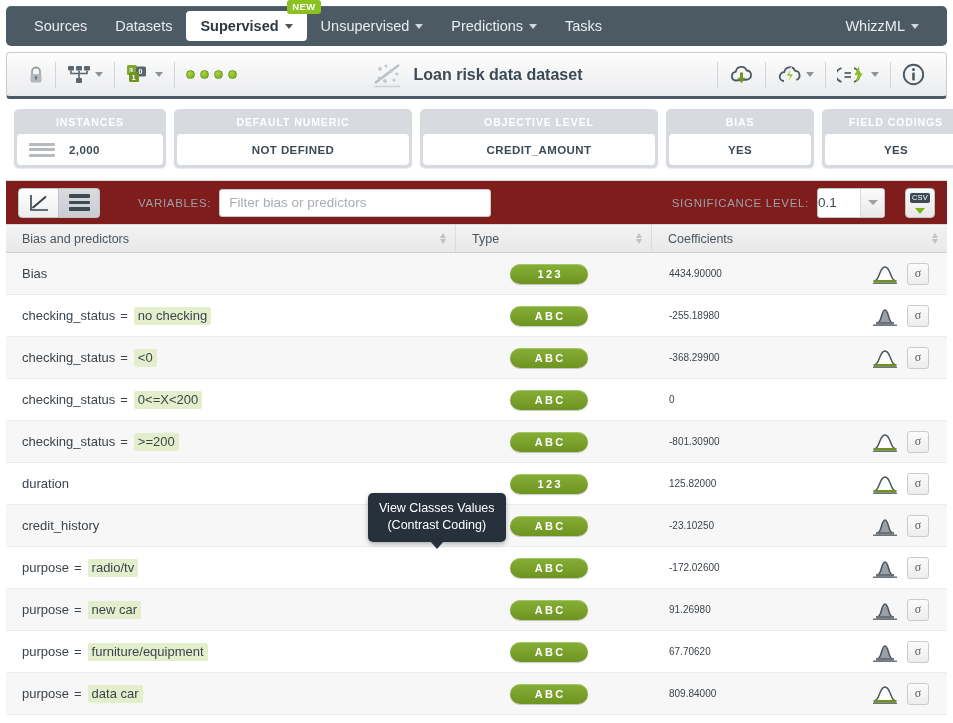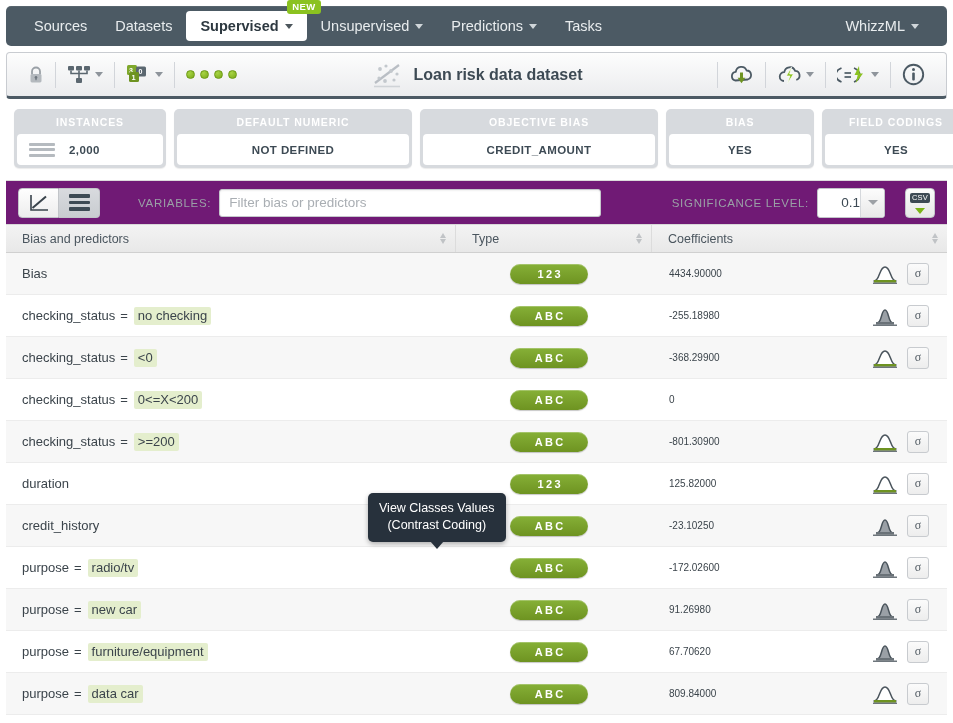--- a/index.html
+++ b/index.html
@@ -150,21 +150,21 @@
     gap: 14px;
   }
   .stat-value.left { justify-content: flex-start; padding-left: 12px; }
   .rows-icon { display: flex; flex-direction: column; gap: 2.5px; }
   .rows-icon i { display: block; width: 26px; height: 3px; background: #b5babf; border-radius: 1px; }
 
   
   .toolbar {
     margin-top: 12px;
     height: 44px;
-    background: #701a75;
+    background: #7f1d1d;
     border-top: 1px solid #dcdcdc;
     display: flex;
     align-items: center;
     padding: 0 12px;
   }
   .viewtoggle { display: flex; }
   .vt-btn {
     width: 41px; height: 30px;
     border: 1px solid #c2c5c9;
     background: linear-gradient(to bottom,#fefefe,#ededed);
@@ -178,21 +178,21 @@
   .burger i { display: block; width: 21px; height: 3.5px; background: #3d4a54; border-radius: 1px; }
 
   .tb-label {
     font-size: 11.5px;
     color: #9aa0a6;
     letter-spacing: .7px;
     font-weight: normal;
     margin-right: 8px;
   }
   .filter-input {
-    width: 382px; height: 28px;
+    width: 272px; height: 28px;
     border: 1px solid #c5c8cc;
     border-radius: 3px;
     background: #ffffff;
     padding: 0 9px;
     font-size: 13.5px;
     color: #333;
     font-family: "Liberation Sans", sans-serif;
     box-shadow: inset 0 1px 2px rgba(0,0,0,.06);
   }
   .filter-input::placeholder { color: #a9aeb3; }
@@ -201,21 +201,21 @@
   .sel {
     display: flex; align-items: center;
     height: 30px;
     border: 1px solid #c2c5c9;
     border-radius: 3px;
     background: #ffffff;
     overflow: hidden;
     cursor: pointer;
   }
   .sel-val {
-    width: 42px; text-align: right;
+    width: 42px; text-align: left;
     font-size: 13.5px; color: #3d4a54;
   }
   .sel-arrow {
     width: 24px; height: 100%;
     border-left: 1px solid #d5d8dc;
     background: linear-gradient(to bottom,#fcfcfc,#e9e9e9);
     display: flex; align-items: center; justify-content: center;
   }
   .sel-arrow .caret { border-top-color: #8d9298; border-left-width: 5px; border-right-width: 5px; border-top-width: 5.5px; }
 
@@ -533,21 +533,21 @@
           <span>2,000</span>
         </div>
       </div>
       <div class="stat defnum">
         <div class="stat-label">DEFAULT NUMERIC</div>
         <div class="stat-value">
           <span>NOT DEFINED</span>
         </div>
       </div>
       <div class="stat objfield">
-        <div class="stat-label">OBJECTIVE BIAS</div>
+        <div class="stat-label">OBJECTIVE LEVEL</div>
         <div class="stat-value">
           <span>CREDIT_AMOUNT</span>
         </div>
       </div>
       <div class="stat bias">
         <div class="stat-label">BIAS</div>
         <div class="stat-value">
           <span>YES</span>
         </div>
       </div>

